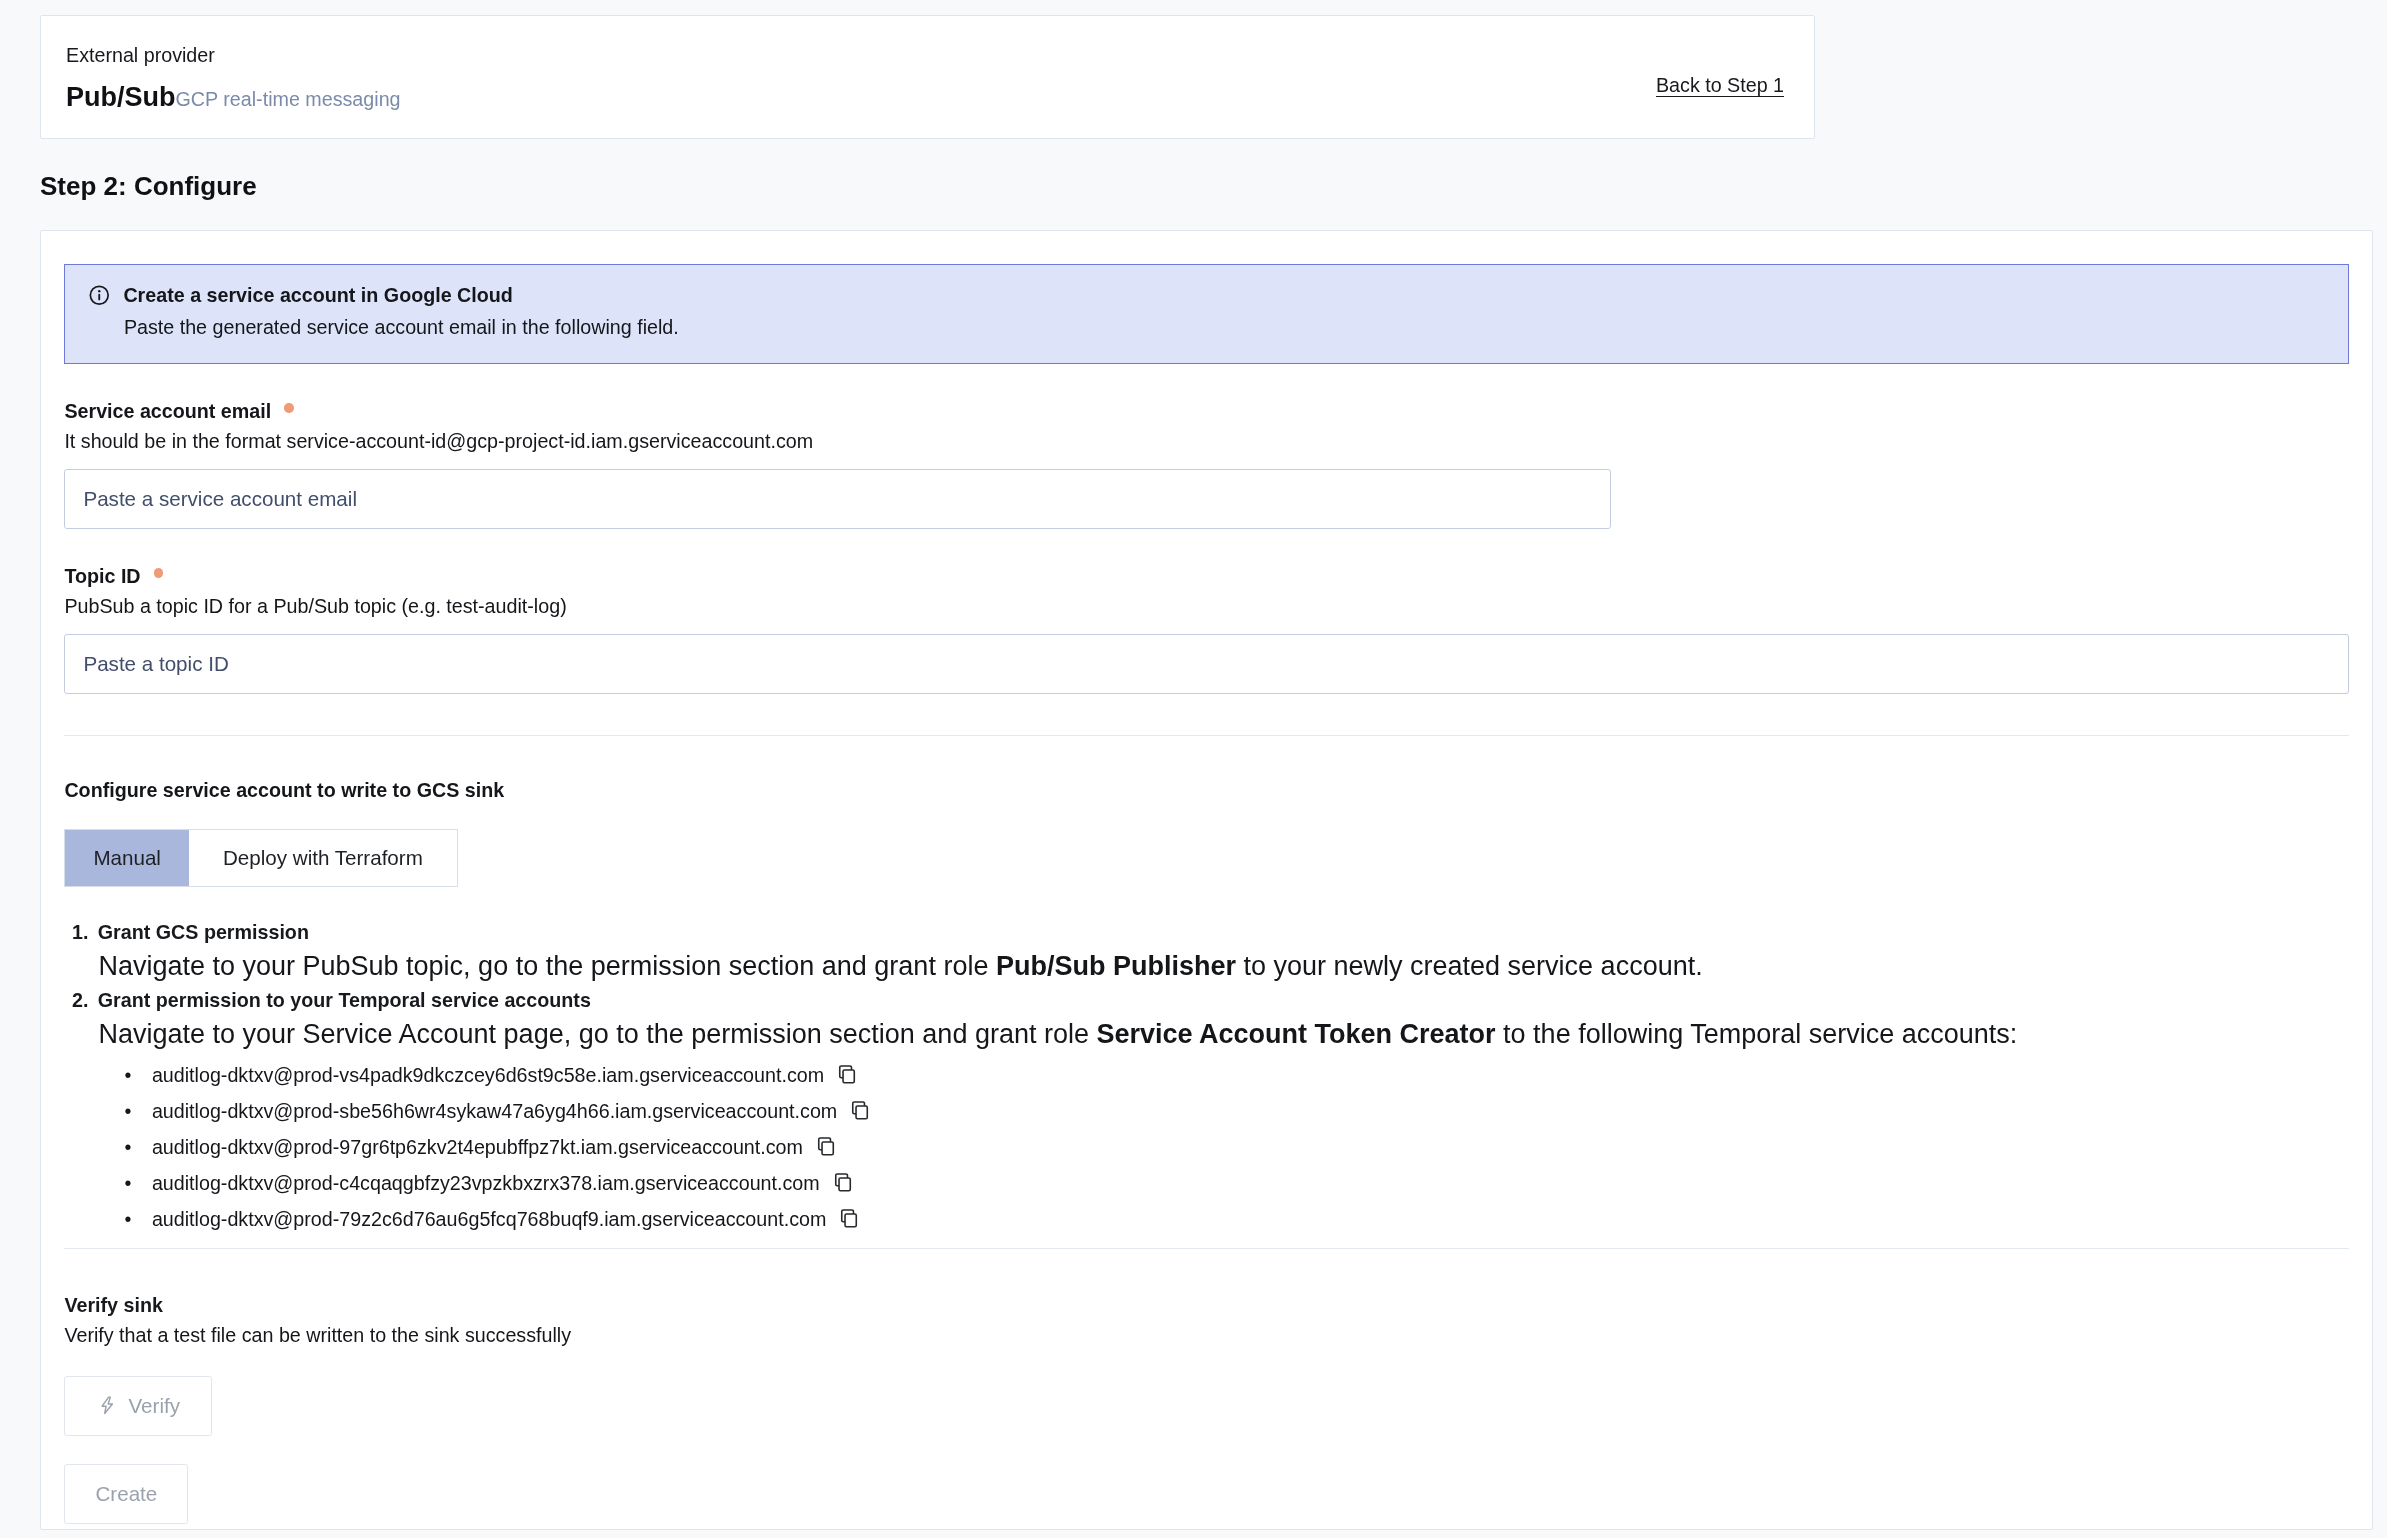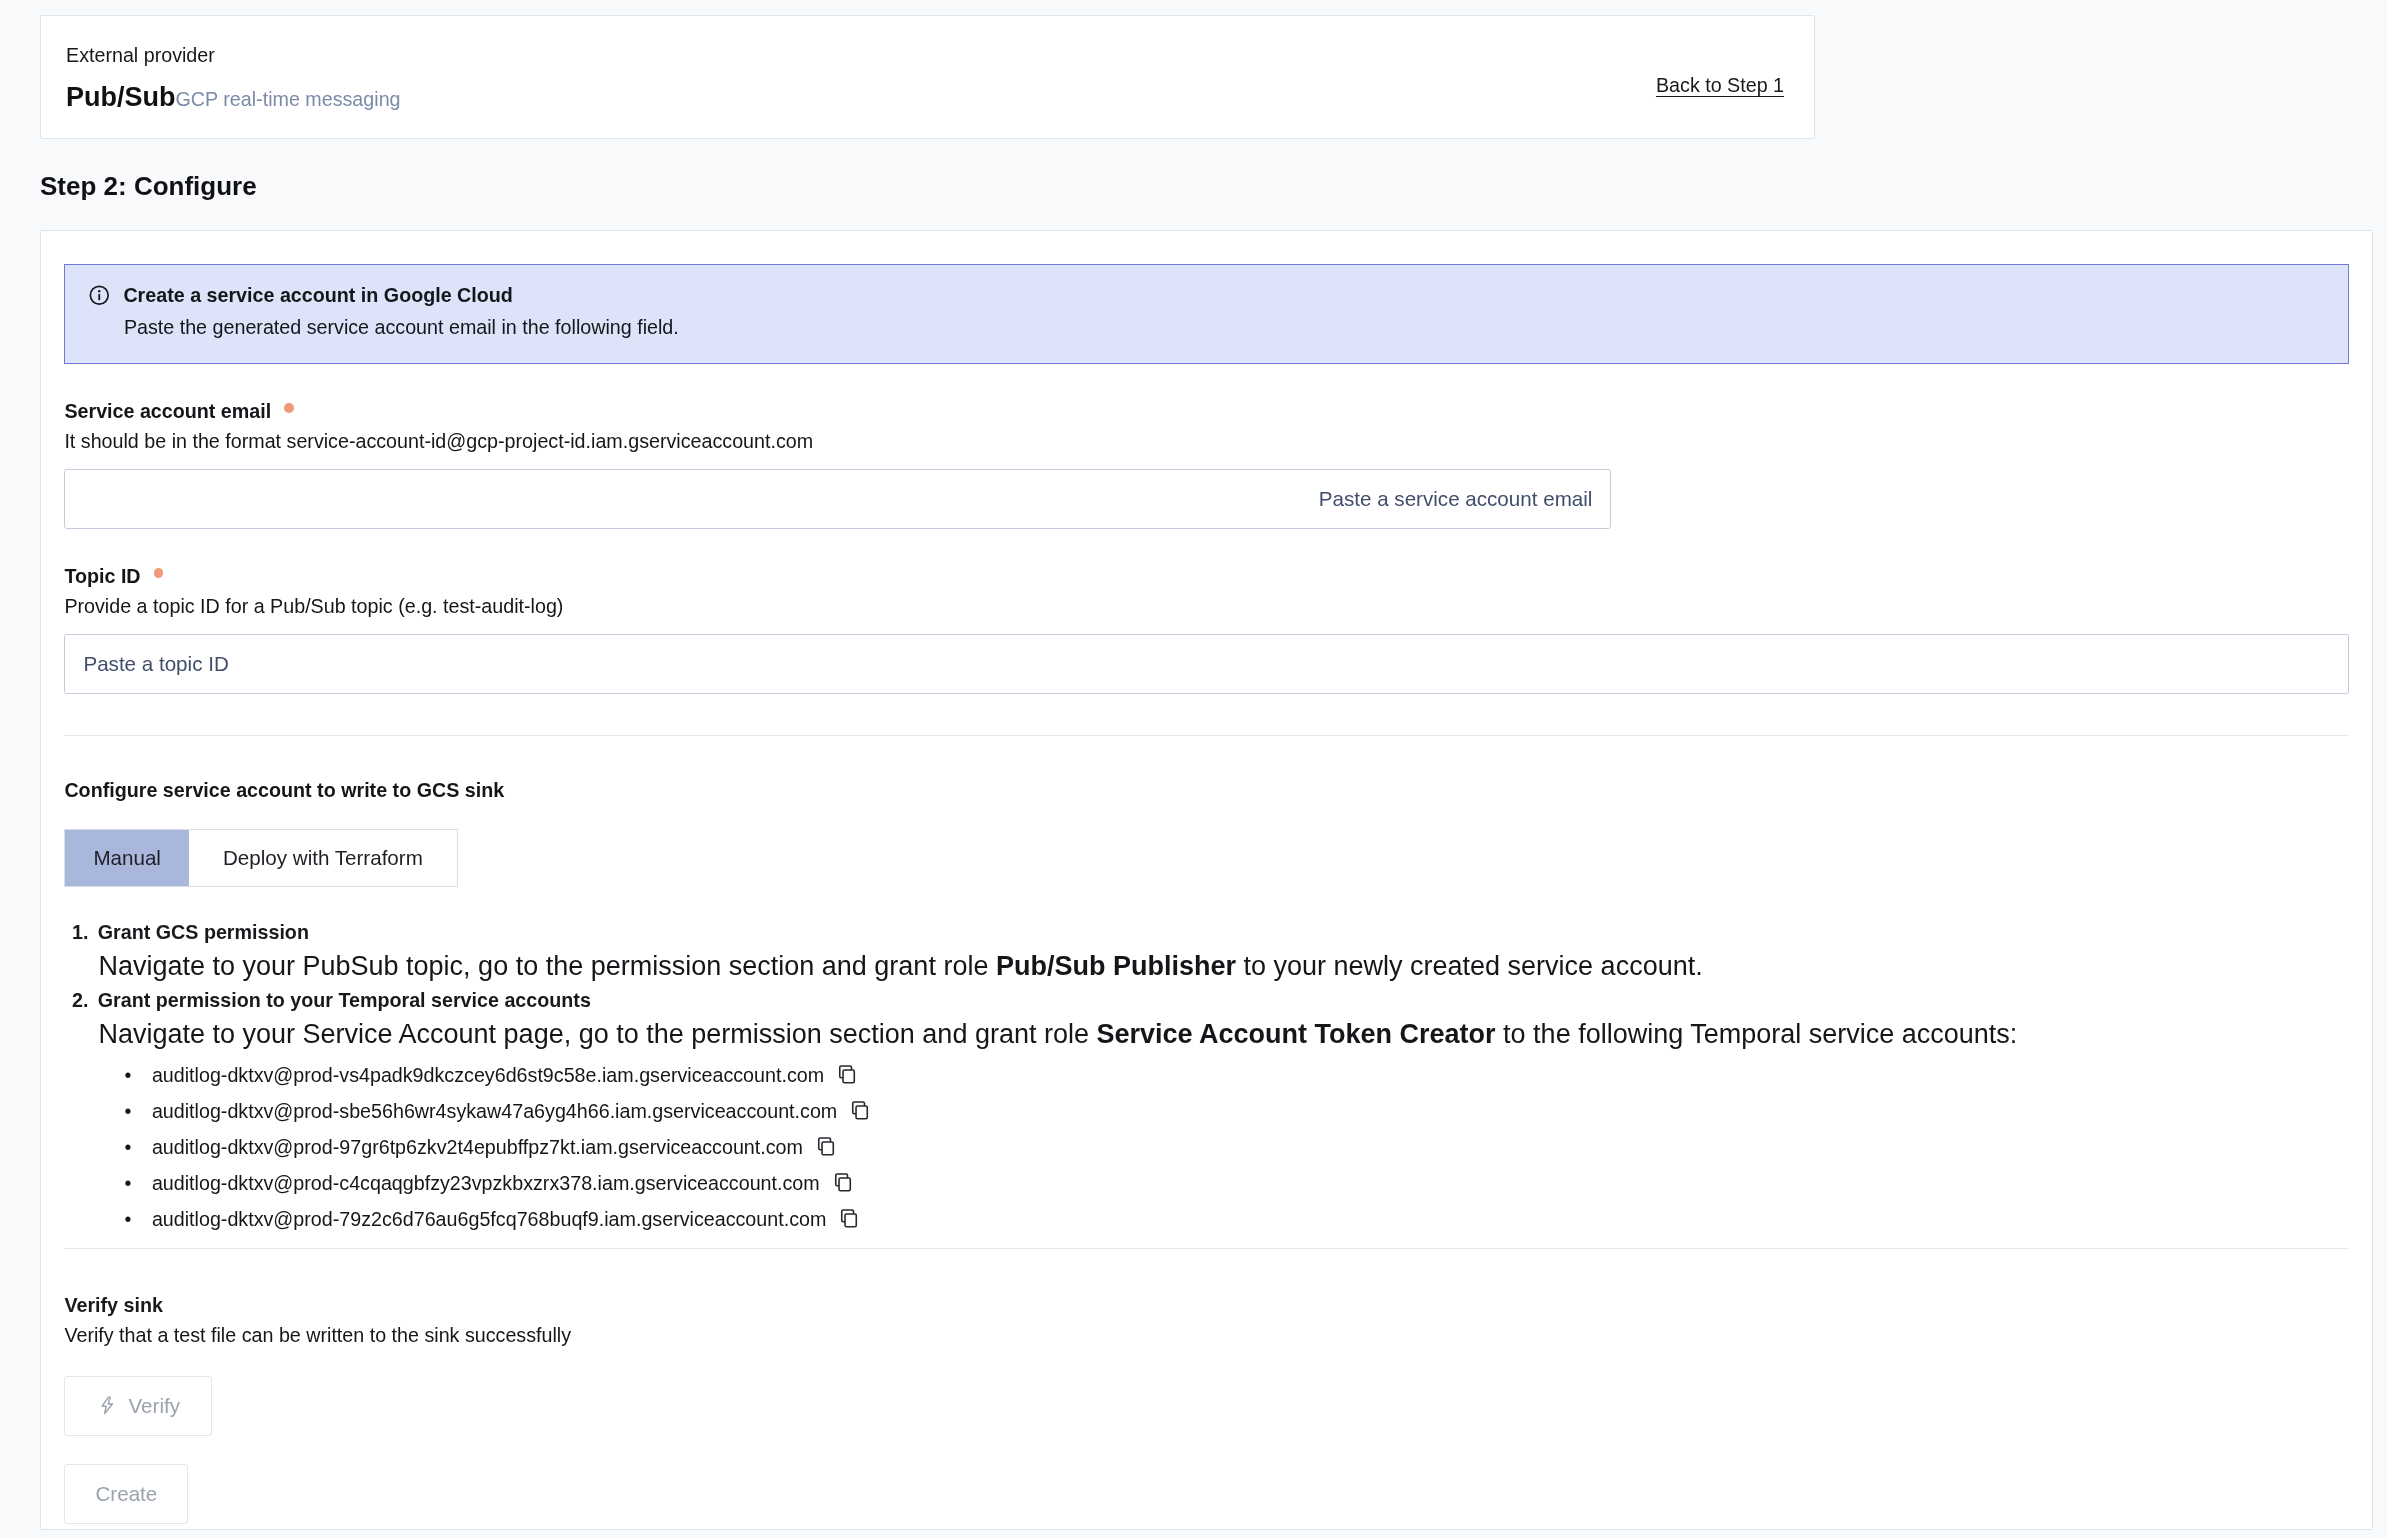--- a/index.html
+++ b/index.html
@@ -69,21 +69,21 @@
     margin-top:-5.6px;
   }
   .field-helper { font-size:19.7px; color:#14161a; line-height:30px; }
   .text-input {
     display:block; margin-top:13px; height:60px;
     border:0.9px solid #c2ccdd; border-radius:2.8px; background:#fff;
     font-family:"Liberation Sans", sans-serif;
     font-size:20.6px; color:#2b354f; padding:0 18px; outline:none;
   }
   .text-input::placeholder { color:#414e6b; opacity:1; }
-  .input-email { width:1547px;text-align:right; }
+  .input-email { width:1547px; }
   .input-topic { width:100%; }
 
   .divider { border:none; border-top:0.9px solid #e4e8ef; height:0; }
   .divider-1 { margin-top:41px; }
   .divider-2 { margin-top:11.2px; }
 
   .sink-title { margin-top:39px; font-size:19.7px; font-weight:bold; color:#14161a; line-height:30px; }
 
   .tabs { margin-top:24px; display:inline-flex; border:0.9px solid #d8dee8; background:#fff; }
   .tab {
@@ -161,21 +161,21 @@
     <span class="required-dot"></span>
   </div>
   <div class="field-helper">It should be in the format service-account-id@gcp-project-id.iam.gserviceaccount.com</div>
   <input class="text-input input-email" type="text" placeholder="Paste a service account email" style="">
 
   
   <div class="field-label">
     <span>Topic ID</span>
     <span class="required-dot"></span>
   </div>
-  <div class="field-helper">Provide a topic ID for a Pub/Sub topic (e.g. test-audit-log)</div>
+  <div class="field-helper">PubSub a topic ID for a Pub/Sub topic (e.g. test-audit-log)</div>
   <input class="text-input input-topic" type="text" placeholder="Paste a topic ID" style="">
 
   <hr class="divider divider-1">
 
   
   <div class="sink-title">Configure service account to write to GCS sink</div>
 
   <div class="tabs">
     <div class="tab selected">Manual</div>
     <div class="tab">Deploy with Terraform</div>

